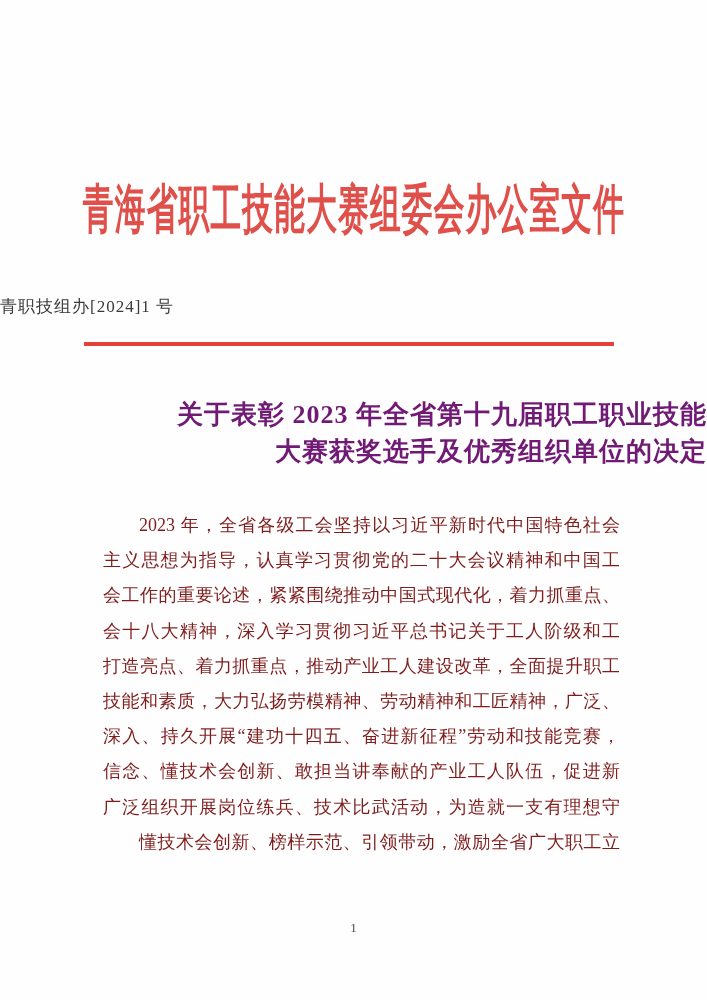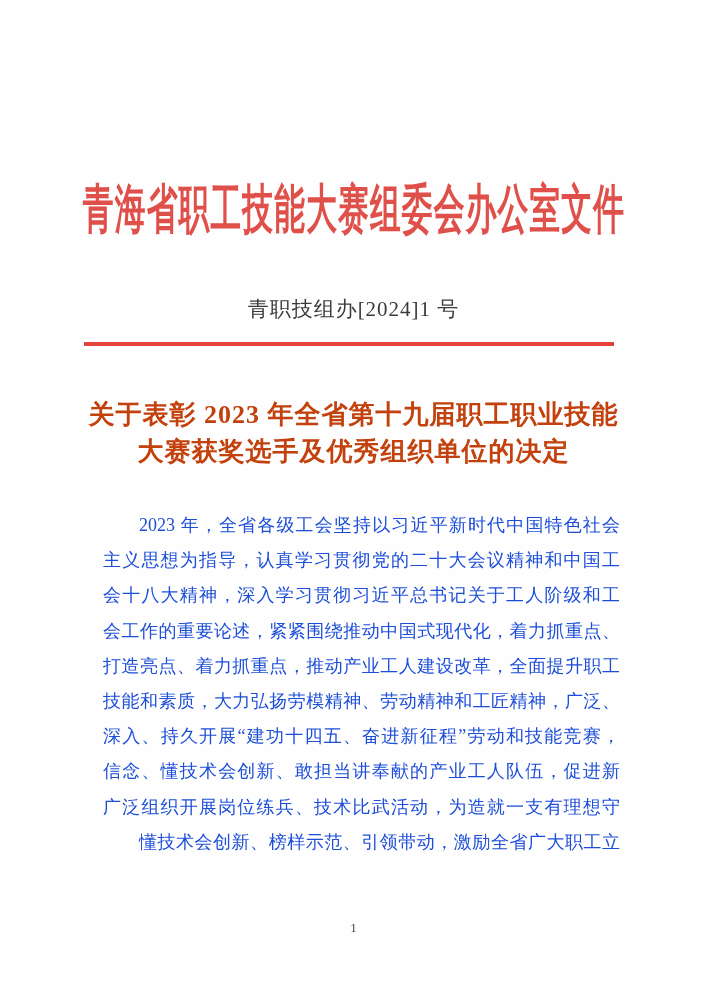--- a/index.html
+++ b/index.html
@@ -27,53 +27,52 @@
     font-size: 53px;
     font-weight: bold;
     letter-spacing: 2px;
     color: var(--accent, #e0504a);
   }
   .doc-number {
     position: absolute;
     top: 295px;
     left: 0;
     width: 100%;
-    text-align: center;
-    font-size: 21px;
+    font-size: 17px;
     letter-spacing: 1px;
     color: #3a3a3a;
   }
   .red-divider {
     position: absolute;
     top: 342px;
     left: 84px;
     width: 530px;
     height: 4px;
     background: var(--divider, #e6423b);
   }
   .doc-title {
     position: absolute;
     top: 396px;
     left: 0;
     width: 100%;
-    text-align: center;
+    text-align: right;
     font-size: 26px;
     font-weight: bold;
     line-height: 37px;
     letter-spacing: 1px;
-    color: #c2410c;
+    color: #701a75;
   }
   .body-block {
     position: absolute;
     top: 508px;
     left: 103px;
     width: 517px;
     font-size: 18px;
     line-height: 35.2px;
-    color: #1d4ed8;
+    color: #7f1d1d;
   }
   .body-line {
     text-align: justify;
     text-align-last: justify;
     white-space: nowrap;
     overflow: visible;
   }
   .body-line.indent {
     text-indent: 2em;
   }
@@ -103,22 +102,22 @@
   <div class="red-divider"></div>
 
   <div class="doc-title">
     <div>关于表彰 2023 年全省第十九届职工职业技能</div>
     <div>大赛获奖选手及优秀组织单位的决定</div>
   </div>
 
   <div class="body-block">
     <div class="body-line indent">2023 年，全省各级工会坚持以习近平新时代中国特色社会</div>
     <div class="body-line">主义思想为指导，认真学习贯彻党的二十大会议精神和中国工</div>
+    <div class="body-line">会工作的重要论述，紧紧围绕推动中国式现代化，着力抓重点、</div>
     <div class="body-line">会十八大精神，深入学习贯彻习近平总书记关于工人阶级和工</div>
-    <div class="body-line">会工作的重要论述，紧紧围绕推动中国式现代化，着力抓重点、</div>
     <div class="body-line">打造亮点、着力抓重点，推动产业工人建设改革，全面提升职工</div>
     <div class="body-line">技能和素质，大力弘扬劳模精神、劳动精神和工匠精神，广泛、</div>
     <div class="body-line">深入、持久开展“建功十四五、奋进新征程”劳动和技能竞赛，</div>
     <div class="body-line">信念、懂技术会创新、敢担当讲奉献的产业工人队伍，促进新</div>
     <div class="body-line">广泛组织开展岗位练兵、技术比武活动，为造就一支有理想守</div>
     <div class="body-line indent">懂技术会创新、榜样示范、引领带动，激励全省广大职工立</div>
   </div>
 
   <div class="page-number">1</div>
 

